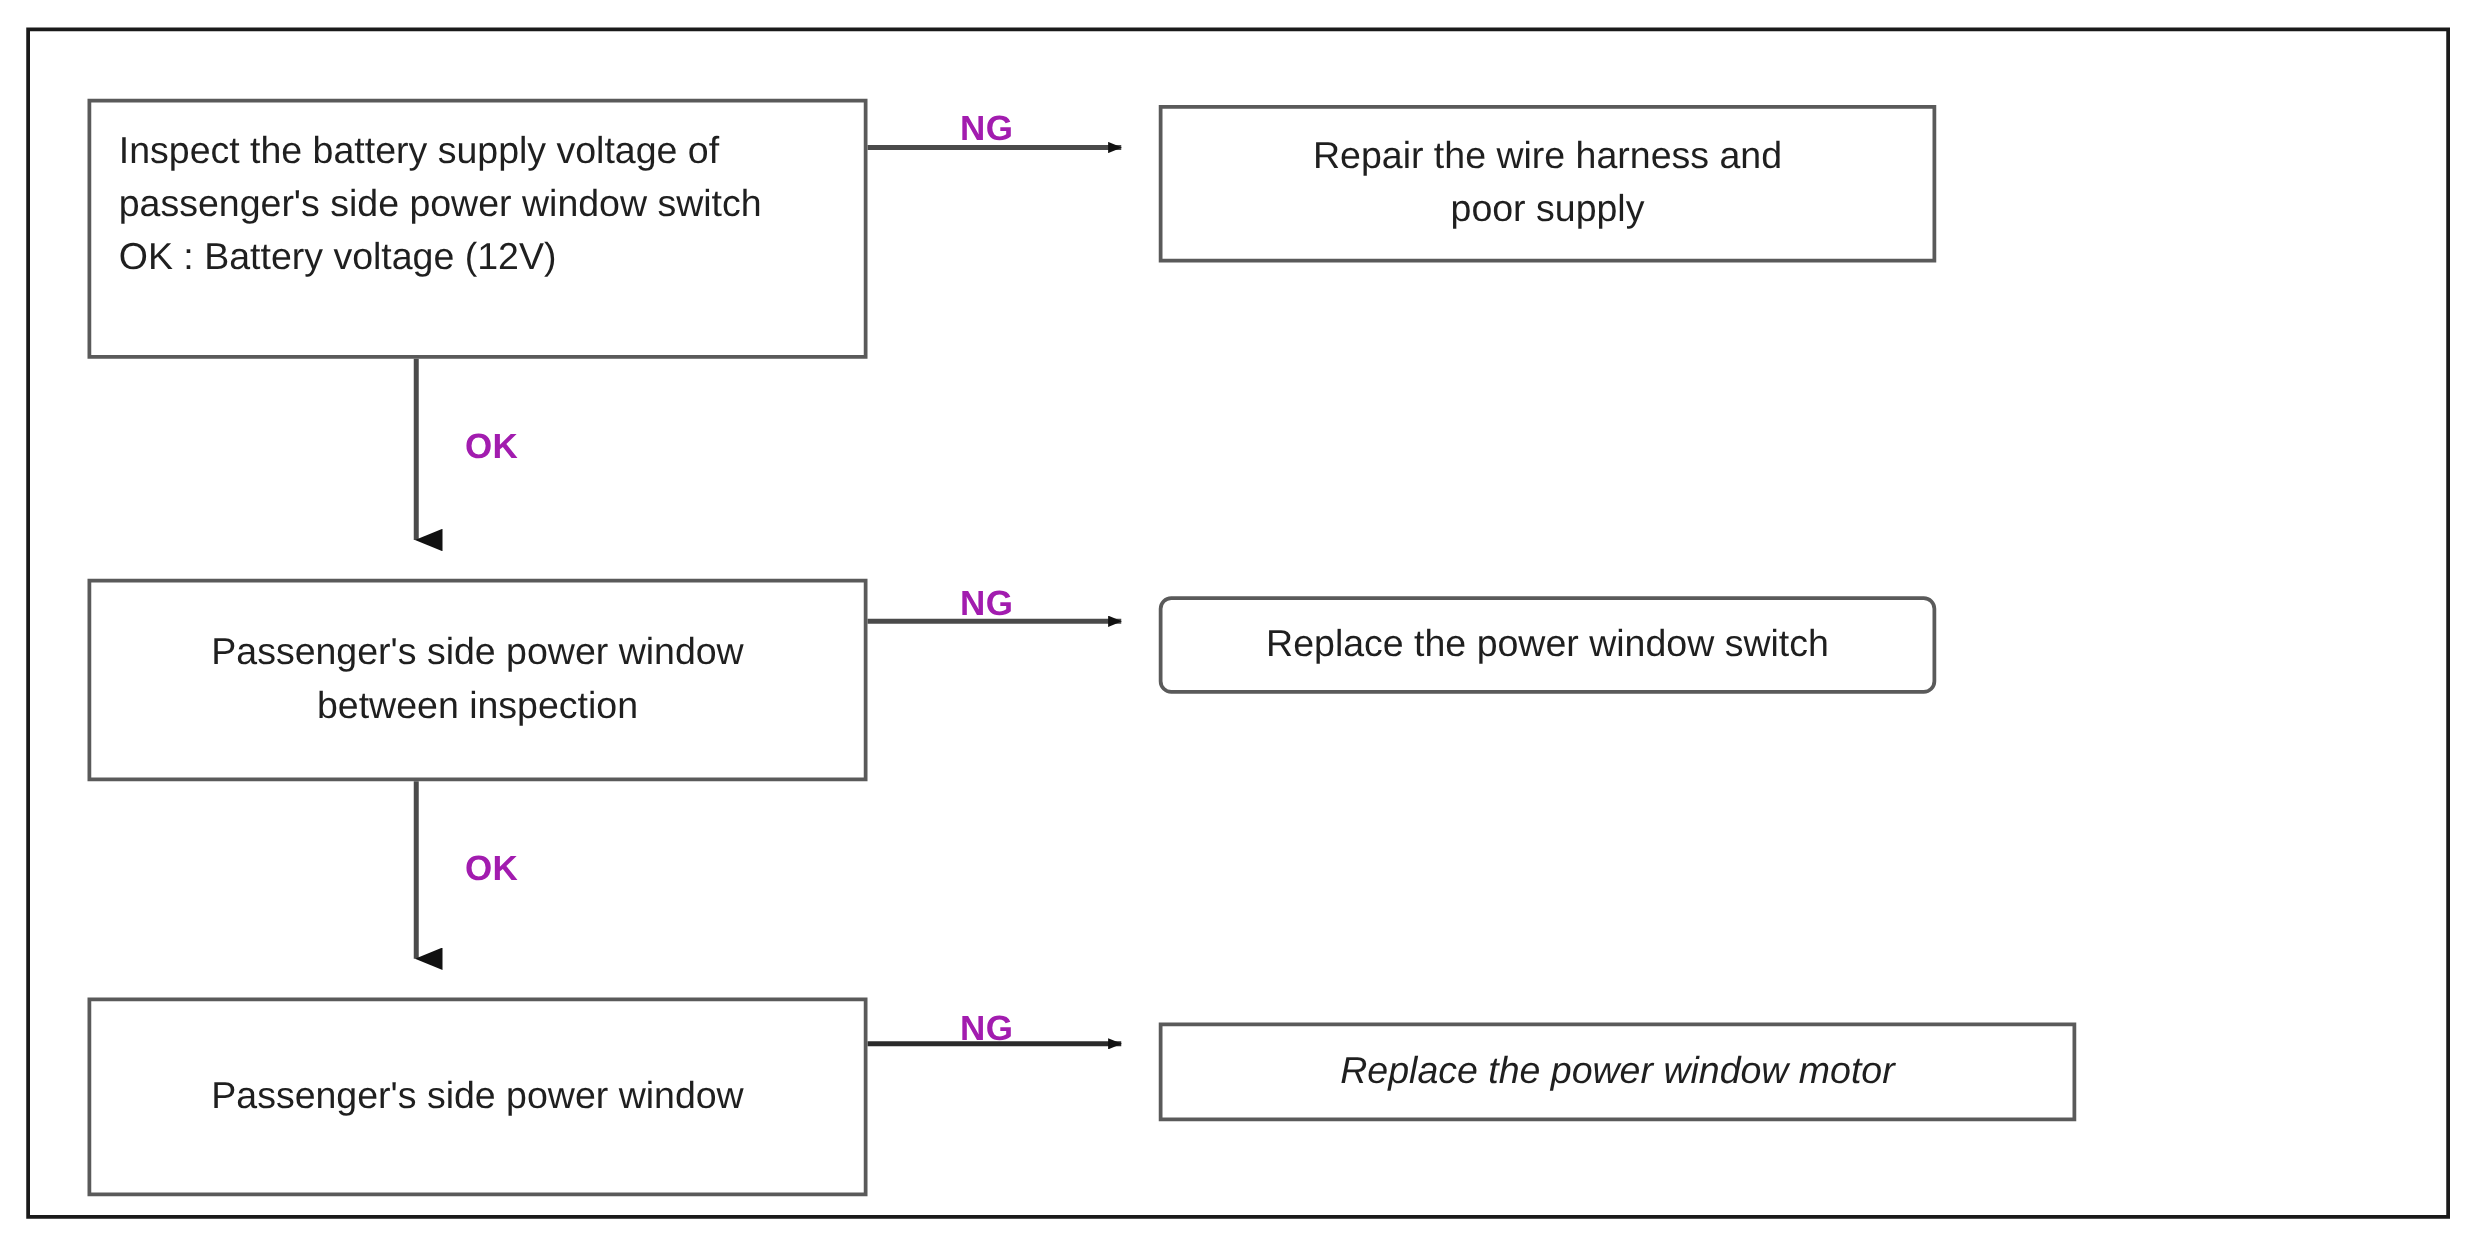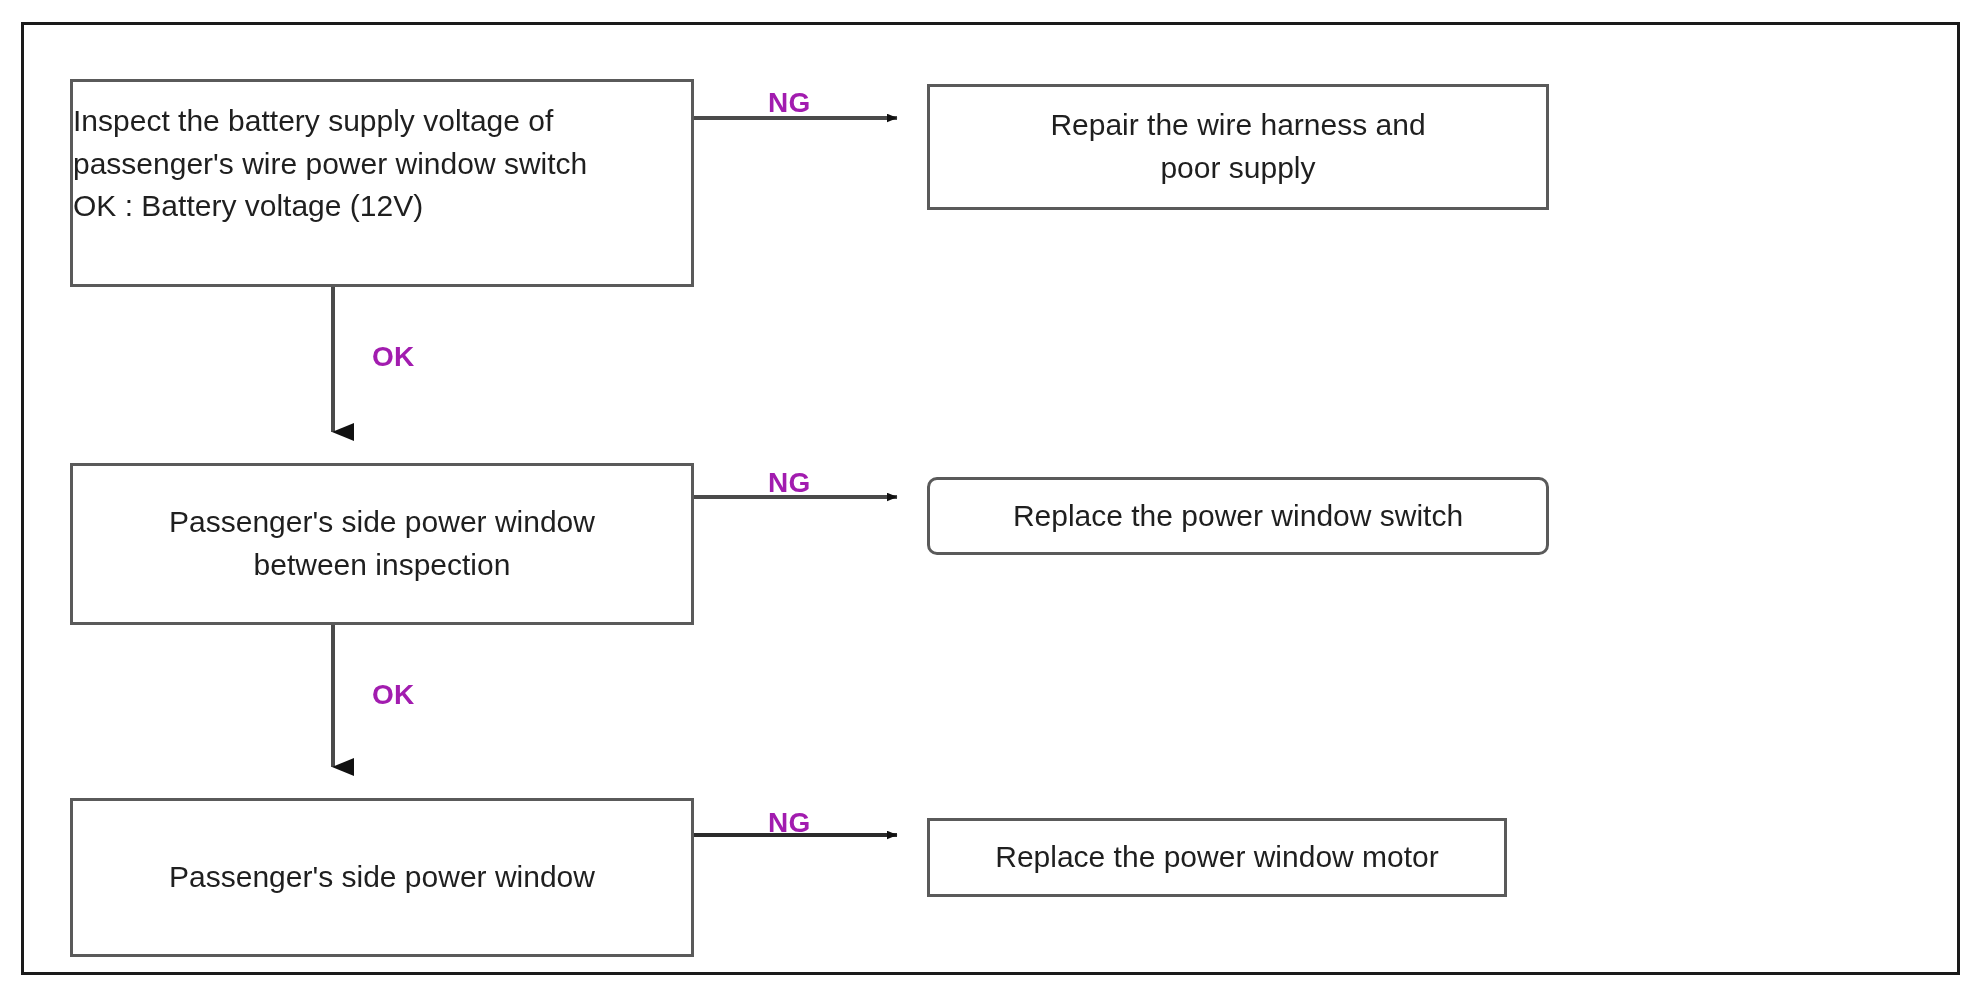--- a/index.html
+++ b/index.html
@@ -51,20 +51,21 @@
     white-space: pre;
   }
 
   .node-center {
     align-items: center;
     text-align: left;
   }
   .node-left {
     align-items: flex-start;
     text-align: left;
+    padding-left: 22px;
   }
   .node-top-pad {
     justify-content: flex-start;
     padding-top: 18px;
   }
 
   
   #node-battery-check {
     left: 46px;  top: 54px;  width: 624px;  height: 208px;
   }
@@ -76,21 +77,21 @@
   }
 
   
   #node-repair-harness {
     left: 903px; top: 59px;  width: 622px;  height: 126px;
   }
   #node-replace-switch {
     left: 903px; top: 452px; width: 622px;  height: 78px; border-radius: 10px;
   }
   #node-replace-motor {
-    left: 903px; top: 793px; width: 580px;  height: 79px;
+    left: 903px; top: 793px; width: 734px;  height: 79px; font-style: italic;
   }
 
   
   .connectors {
     position: absolute;
     left: 0;
     top: 0;
     width: 1980px;
     height: 992px;
     pointer-events: none;
@@ -144,21 +145,21 @@
         <line x1="333" y1="600" x2="333" y2="767" stroke="#4a4a4a" stroke-width="4" marker-end="url(#arrowhead-down)"></line>
       </g>
 
       <g>
         <line x1="670" y1="835" x2="897" y2="835" stroke="#2b2b2b" stroke-width="4" marker-end="url(#arrowhead)"></line>
       </g>
     </svg>
 
     <div class="node node-left node-top-pad" id="node-battery-check">
       <span class="line">Inspect the battery supply voltage of</span>
-      <span class="line">passenger's wire power window switch</span>
+      <span class="line">passenger's side power window switch</span>
       <span class="line">OK : Battery voltage (12V)</span>
     </div>
 
     <div class="node node-center" id="node-switch-inspection">
       <span class="line">Passenger's side power window</span>
       <span class="line">between inspection</span>
     </div>
 
     <div class="node node-center" id="node-motor-inspection">
       <span class="line">Passenger's side power window</span>

